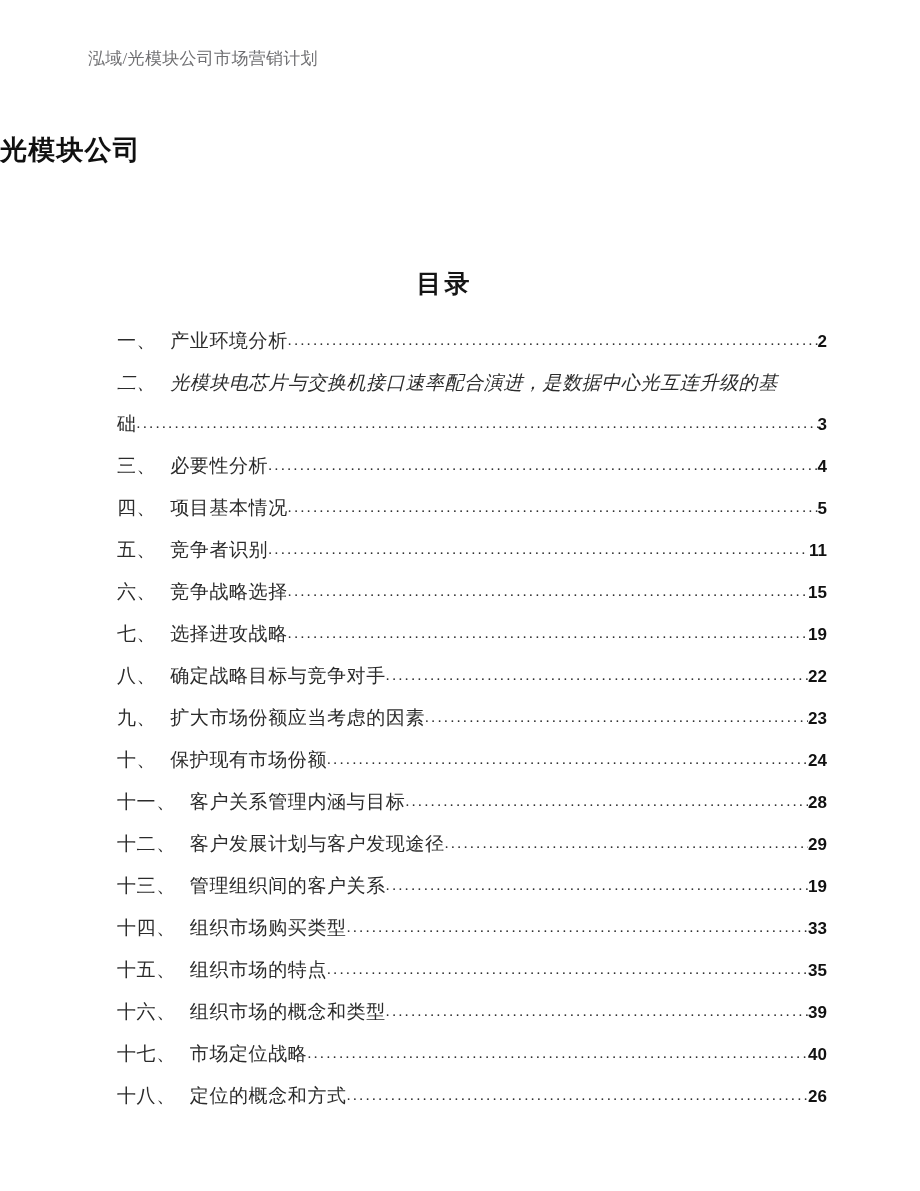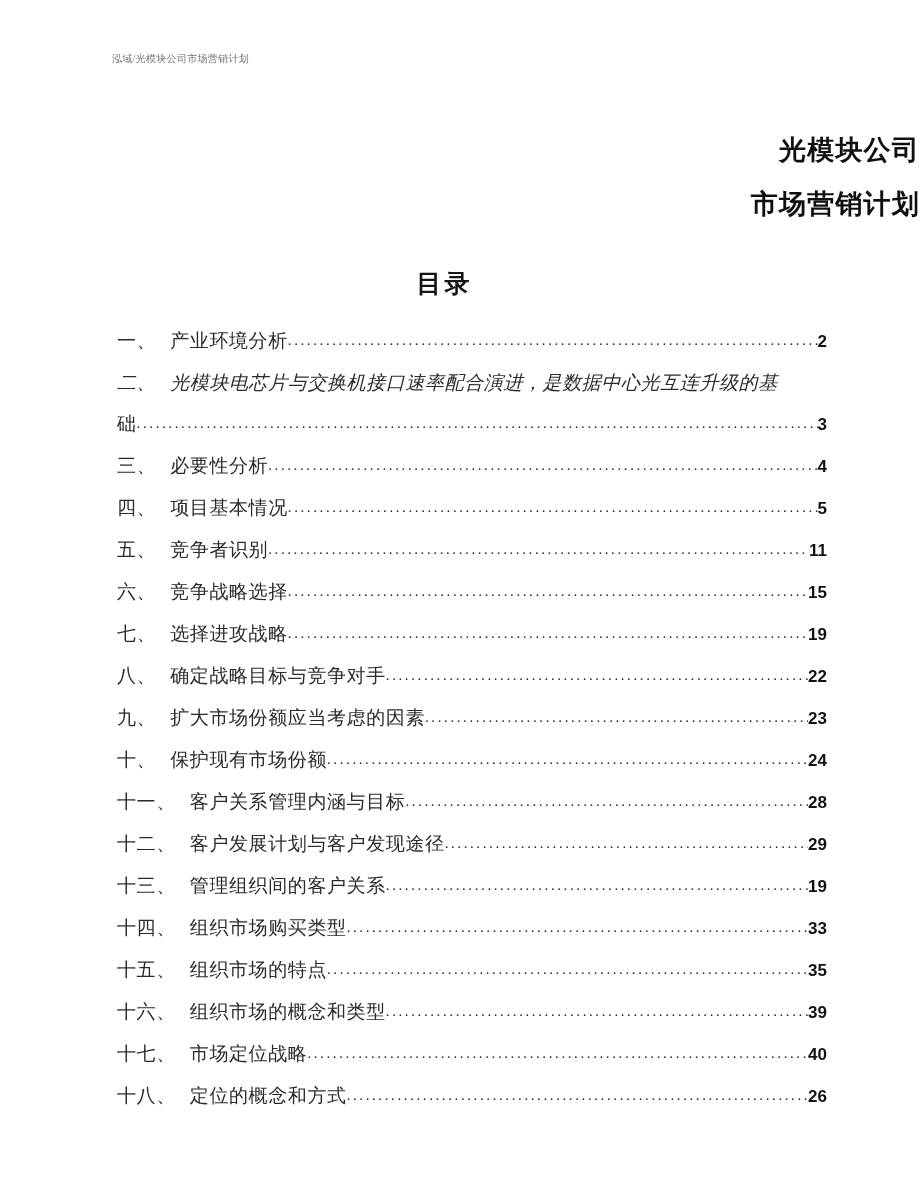--- a/index.html
+++ b/index.html
@@ -20,35 +20,34 @@
     width: 920px;
     height: 1191px;
     box-sizing: border-box;
   }
 
   
   .doc-header {
     position: absolute;
     left: 88px;
     top: 50px;
-    font-size: 10px;
+    font-size: 17px;
     line-height: 18px;
     color: #6f6f72;
     letter-spacing: 0.3px;
     white-space: nowrap;
-    margin-left: 24px;
   }
 
   
   .title-block {
     position: absolute;
     left: 0;
     top: 123px;
     width: 920px;
-    text-align: right;
+    text-align: left;
   }
   .title-line {
     font-family: "Liberation Sans", "DejaVu Sans", sans-serif;
     font-weight: bold;
     font-size: 27px;
     line-height: 54px;
     letter-spacing: 1.2px;
     color: #101010;
   }
 
@@ -125,21 +124,20 @@
 </style>
 </head>
 <body>
 
 <div class="page">
 
   <div class="doc-header">泓域/光模块公司市场营销计划</div>
 
   <div class="title-block">
     <div class="title-line">光模块公司</div>
-    <div class="title-line">市场营销计划</div>
   </div>
 
   <div class="toc-heading">目录</div>
 
   <div class="toc" id="toc-list">
       <div class="toc-entry">
         <div class="row"><span class="toc-num">一、</span><span class="toc-gap"></span><span class="toc-label">产业环境分析</span><span class="leader" style="width: 529.719px;">........................................................................................................................</span><span class="toc-page">2</span></div>
       </div>
       <div class="toc-entry wrap">
         <div class="row line1"><span class="toc-num">二、</span><span class="toc-gap"></span><span class="toc-label">光模块电芯片与交换机接口速率配合演进，是数据中心光互连升级的基</span></div>

